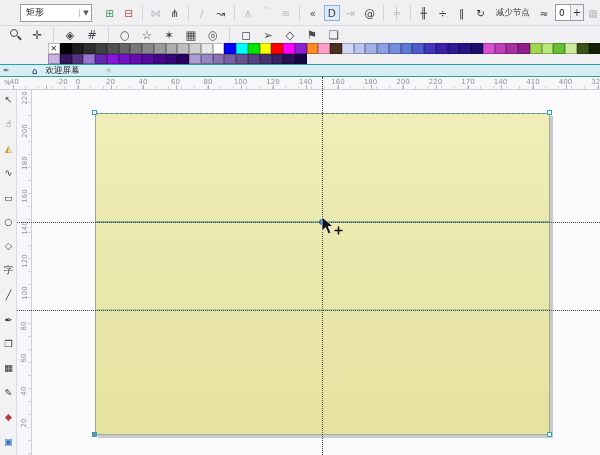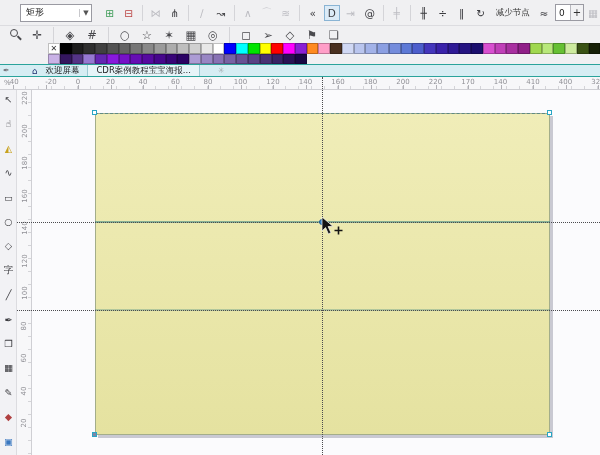--- a/index.html
+++ b/index.html
@@ -219,29 +219,28 @@
         <div class="sw" style="background: rgb(56, 34, 100);"></div>
         <div class="sw" style="background: rgb(40, 18, 84);"></div>
         <div class="sw" style="background: rgb(24, 8, 68);"></div>
       </div>
   </div>
 
   <div class="tabbar">
     <span class="tb-left-icon">✒</span>
     <span class="home-icon">⌂</span>
     <span class="tab">欢迎屏幕</span>
-    <span class="tab active">CDR案例教程宝宝海报...</span>
     <span class="tab-menu">✳</span>
   </div>
 
   <span class="units">%</span>
   <div class="hruler" id="hruler">
       <span class="lbl" style="left: 13px;">-40</span>
       <span class="tick" style="left: 13px;"></span>
-      <span class="lbl" style="left: 51px;">-20</span>
+      <span class="lbl" style="left: 62px;">-20</span>
       <span class="tick" style="left: 45.5px;"></span>
       <span class="lbl" style="left: 78px;">0</span>
       <span class="tick" style="left: 78px;"></span>
       <span class="lbl" style="left: 110.5px;">20</span>
       <span class="tick" style="left: 110.5px;"></span>
       <span class="lbl" style="left: 143px;">40</span>
       <span class="tick" style="left: 143px;"></span>
       <span class="lbl" style="left: 175.5px;">60</span>
       <span class="tick" style="left: 175.5px;"></span>
       <span class="lbl" style="left: 208px;">80</span>

